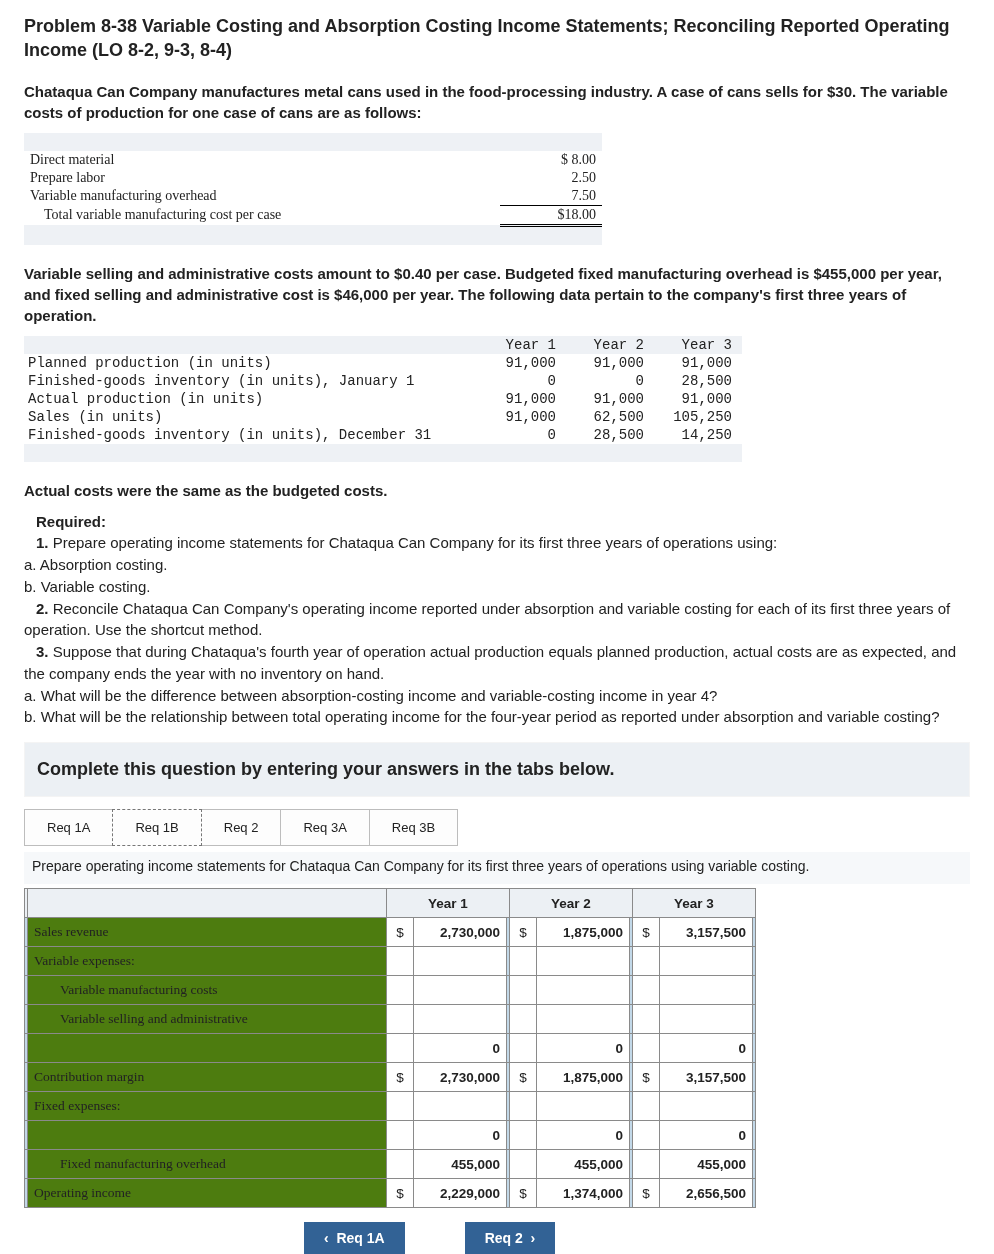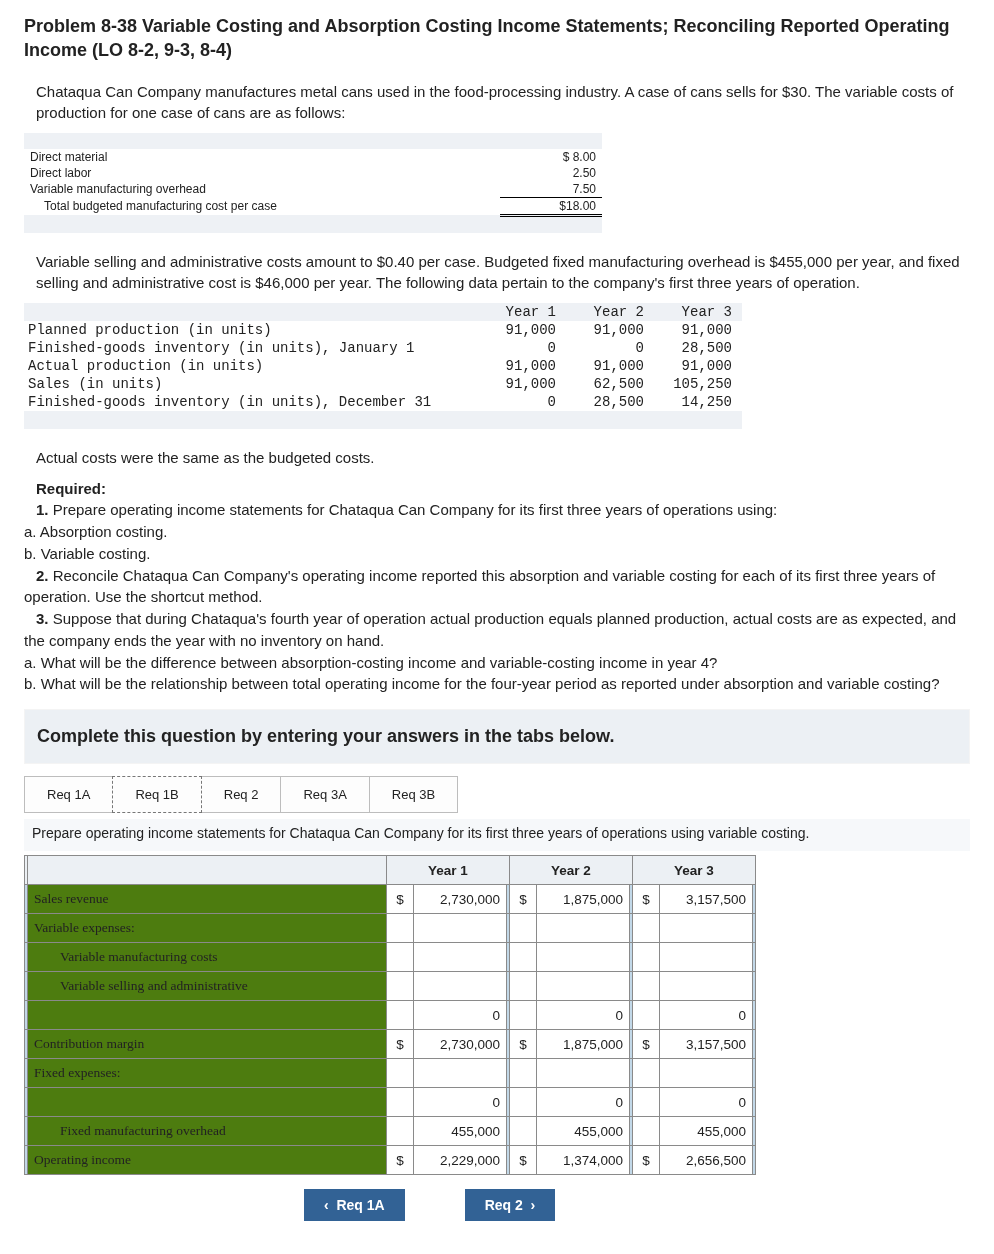--- a/index.html
+++ b/index.html
@@ -10,24 +10,24 @@
     padding: 14px 24px;
     width: 994px;
     box-sizing: border-box;
   }
   h1.title {
     font-size: 18px;
     font-weight: bold;
     margin: 0 0 18px 0;
     line-height: 1.35;
   }
-  p { margin: 0 0 10px 12px; line-height: 1.4; }
+  p { margin: 0 0 10px 0; line-height: 1.4; font-weight: bold; }
   .mono-table {
-    font-family: Liberation Sans, sans-serif;
-    font-size: 12px;
+    font-family: Liberation Serif, serif;
+    font-size: 14px;
     border-collapse: collapse;
     margin: 6px 12px 18px 0;
   }
   .shaded { background: #eef1f5; }
   .cost-table { width: 578px; }
   .cost-table td { padding: 1px 6px 1px 6px; white-space: nowrap; }
   .cost-table td.val { text-align: right; width: 90px; }
   .cost-table .underline td.val { border-bottom: 1px solid #000; }
   .cost-table .dbl td.val { border-bottom: 3px double #000; }
   .indent { padding-left: 20px !important; }
@@ -77,21 +77,21 @@
   }
   .answer-table th, .answer-table td {
     border: 1px solid #8a8a8a;
     padding: 4px 6px;
     height: 20px;
   }
   .answer-table th { background:#ecf0f4; font-weight:bold; text-align:center; }
   .answer-table td.label { width: 320px; background:#4d7c0f;font-family:Liberation Serif, serif; }
   .answer-table td.marker { width:2px; padding:0; background:#c2d8e8; border-left:1px solid #8a8a8a; border-right:1px solid #8a8a8a;}
   .answer-table td.cur { width:14px; text-align:center; background:#fff;}
-  .answer-table td.valcell { width: 80px; text-align:right; background:#fff;}
+  .answer-table td.valcell { width: 80px; text-align:right; background:#fff;font-weight:bold;}
   .answer-table td.label.sub { padding-left: 32px;}
   
   .answer-table tr.head th.yrgroup { width: 100px; }
   .marker.darker{ background:#5f8fbf; }
 
   .nav-btns { display:flex; gap:60px; margin: 14px 0 0 280px;}
   .nav-btn {
     background:#326295;
     color:#fff;
     font-size:14px;
@@ -111,29 +111,29 @@
 <table class="mono-table cost-table">
   <tbody>
       <tr class="shaded">
         <td colspan="2">&nbsp;</td>
       </tr>
   <tr>
         <td>Direct material</td>
         <td class="val">$ 8.00</td>
       </tr>
   <tr>
-        <td>Direct labor</td>
+        <td>Prepare labor</td>
         <td class="val">2.50</td>
       </tr>
   <tr class="underline">
         <td>Variable manufacturing overhead</td>
         <td class="val">7.50</td>
       </tr>
   <tr class="dbl">
-        <td class="indent">Total budgeted manufacturing cost per case</td>
+        <td class="indent">Total variable manufacturing cost per case</td>
         <td class="val">$18.00</td>
       </tr>
   <tr class="shaded">
         <td colspan="2">&nbsp;</td>
       </tr>
 </tbody>
   </table>
 
 <p>Variable selling and administrative costs amount to $0.40 per case. Budgeted fixed manufacturing overhead is $455,000 per year, and fixed selling and administrative cost is $46,000 per year. The following data pertain to the company's first three years of operation.</p>
 
@@ -181,21 +181,21 @@
 </tbody>
   </table>
 
 <p>Actual costs were the same as the budgeted costs.</p>
 
 <div class="req-block">
   <b>Required:</b><br>
   <span><b>1.</b> <span>Prepare operating income statements for Chataqua Can Company for its first three years of operations using:</span></span><br>
   <span>a. Absorption costing.</span><br>
   <span>b. Variable costing.</span><br>
-  <span><b>2.</b> <span>Reconcile Chataqua Can Company's operating income reported this absorption and variable costing for each of its first three years of operation. Use the shortcut method.</span></span><br>
+  <span><b>2.</b> <span>Reconcile Chataqua Can Company's operating income reported under absorption and variable costing for each of its first three years of operation. Use the shortcut method.</span></span><br>
   <span><b>3.</b> <span>Suppose that during Chataqua's fourth year of operation actual production equals planned production, actual costs are as expected, and the company ends the year with no inventory on hand.</span></span><br>
   <span>a. What will be the difference between absorption-costing income and variable-costing income in year 4?</span><br>
   <span>b. What will be the relationship between total operating income for the four-year period as reported under absorption and variable costing?</span>
 </div>
 
 <div class="instruction-bar">Complete this question by entering your answers in the tabs below.</div>
 
 <div class="tab-row">
   <div class="tab">Req 1A</div>
   <div class="tab active">Req 1B</div>

